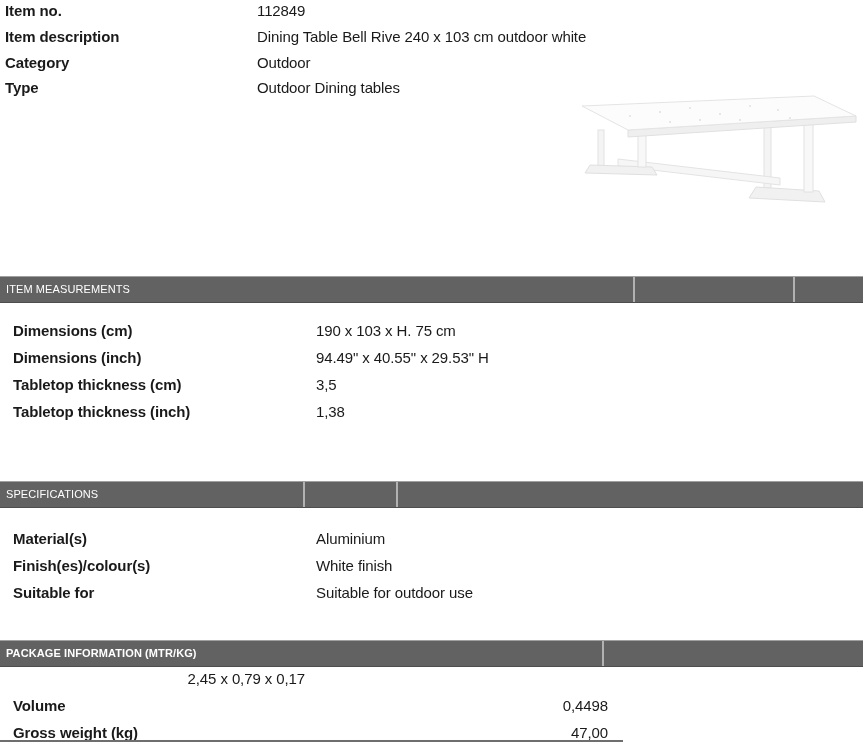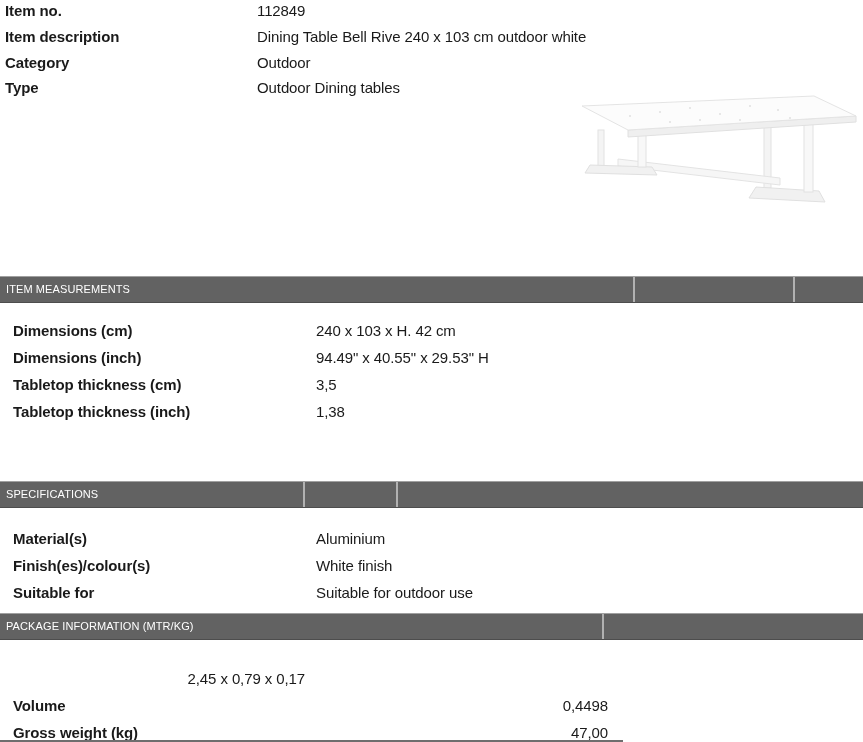--- a/index.html
+++ b/index.html
@@ -34,21 +34,21 @@
     border-bottom: 1px solid #4d4d4d;
   }
   .bar .bar-title {
     display: block; padding-left: 6px; line-height: 24px;
     color: #ffffff; font-size: 11px; letter-spacing: 0.1px;
     white-space: nowrap;
   }
   .bar .sep { position: absolute; top: 0; bottom: 0; width: 1.5px; background: rgba(255,255,255,0.5); }
   .bar-measurements { top: 276px; }
   .bar-specifications { top: 481px; }
-  .bar-package { top: 613px; }
+  .bar-package { top: 640px; font-weight: bold; }
 
   
   .rows { position: absolute; left: 5px; width: 650px; margin-left: 8px; }
   .rows .frow { line-height: 27px; }
   .rows .flabel { width: 303px; flex: 0 0 303px; }
   .rows-measurements { top: 317px; }
   .rows-specifications { top: 525px; }
   .rows-package { top: 665px; }
   .rows-package .fvalue { width: 292px; flex: 0 0 292px; text-align: right; }
   .spacer-row { height: 27px; }
@@ -114,21 +114,21 @@
 
   <div class="bar bar-measurements">
     <span class="bar-title">ITEM MEASUREMENTS</span>
     <span class="sep" style="left:633px"></span>
     <span class="sep" style="left:793px"></span>
   </div>
 
   <section class="rows rows-measurements">
     <div class="frow">
       <div class="flabel">Dimensions (cm)</div>
-      <div class="fvalue">240 x 103 x H. 42 cm</div>
+      <div class="fvalue">190 x 103 x H. 75 cm</div>
     </div>
     <div class="frow">
       <div class="flabel">Dimensions (inch)</div>
       <div class="fvalue">94.49" x 40.55" x 29.53" H</div>
     </div>
     <div class="frow">
       <div class="flabel">Tabletop thickness (cm)</div>
       <div class="fvalue">3,5</div>
     </div>
     <div class="frow">

